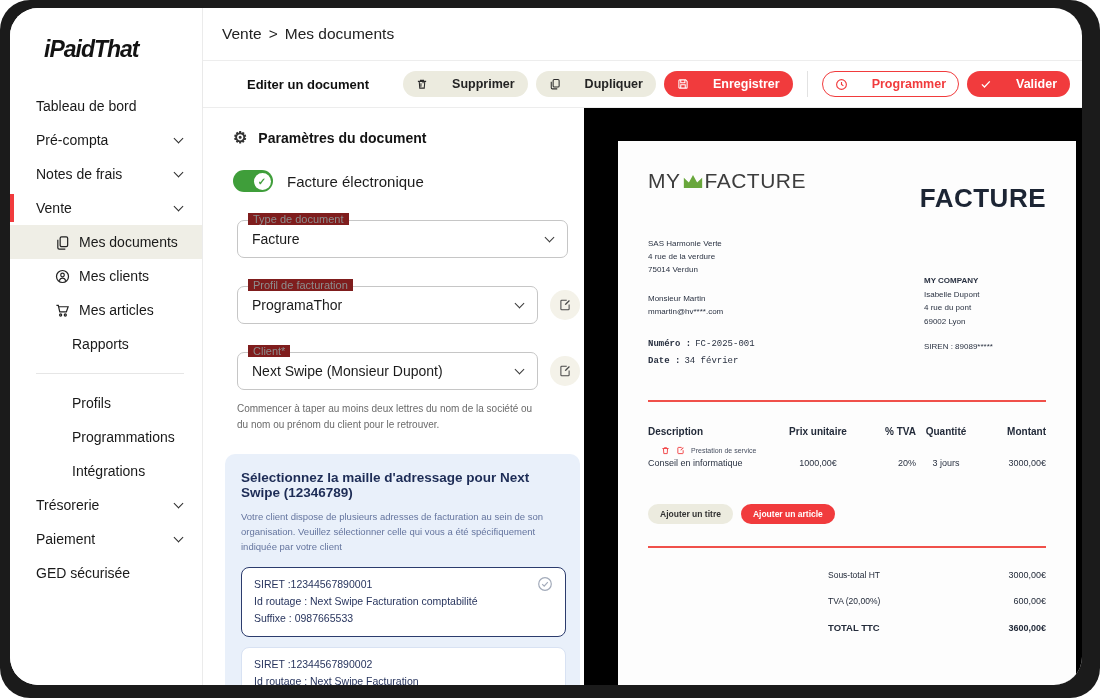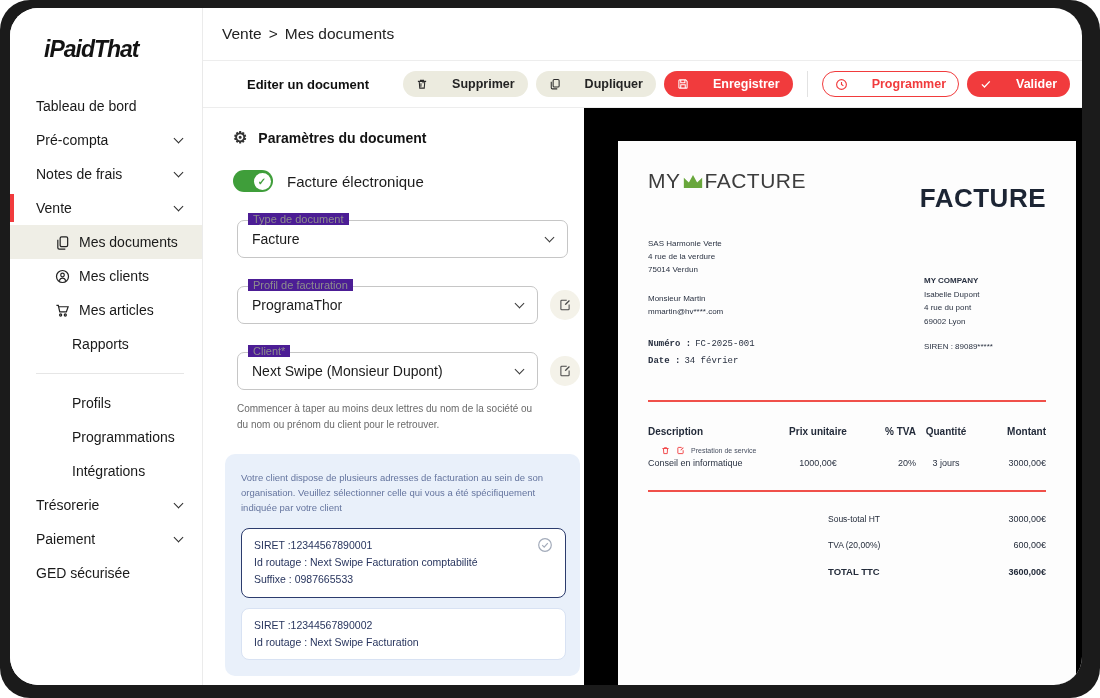--- a/index.html
+++ b/index.html
@@ -39,21 +39,21 @@
   .editor { width:381px; flex-shrink:0; background:#fff; overflow:hidden; padding-top:22px; }
   .section-head { display:flex; align-items:center; gap:11px; padding-left:30px; font-weight:700; font-size:14px; color:#131313; }
   .gear { font-size:16px; color:#333; line-height:1; }
   .toggle-row { margin:24px 0 0 30px; display:flex; align-items:center; gap:14px; font-size:15px; color:#1c1c1c; }
   .toggle { position:relative; width:40px; height:22px; border-radius:12px; background:var(--toggle_green,#3f9e3a); cursor:pointer; flex-shrink:0; }
   .knob { position:absolute; right:2.5px; top:2.5px; width:17px; height:17px; border-radius:50%; background:#fff; display:flex; align-items:center; justify-content:center; font-size:10px; color:var(--toggle_green,#3f9e3a); font-weight:700; }
   .field-row { margin:28px 0 0 34px; display:flex; align-items:center; gap:12px; }
   .field { position:relative; height:38px; border:1px solid #c6c6c6; border-radius:7px; display:flex; align-items:center; padding:0 14px; background:#fff; cursor:pointer; }
   .field.full { width:331px; }
   .field.short { width:301px; }
-  .field-label { position:absolute; top:-8px; left:10px; background:#4c1d95; padding:0 5px; font-size:11px; color:#8d8d8d; white-space:nowrap; }
+  .field-label { position:absolute; top:-8px; left:10px; background:#7f1d1d; padding:0 5px; font-size:11px; color:#8d8d8d; white-space:nowrap; }
   .field-value { font-size:14px; color:#1b1b1b; flex:1; white-space:nowrap; overflow:hidden; }
   .field .chev { margin-left:10px; border-color:#3a3a3a; }
   .edit-btn { width:30px; height:30px; border-radius:50%; background:#f4f2e9; border:none; display:flex; align-items:center; justify-content:center; cursor:pointer; flex-shrink:0; }
   .helper { margin:11px 34px 0 34px; font-size:10px; color:#6b6b6b; line-height:1.55; width:305px; }
 
   .addressing { margin:22px 4px 0 22px; background:#e9f0fa; border-radius:10px; padding:16px 14px 6px 16px; color:var(--navy,#1d2c56); }
   .addr-title { font-size:13.5px; font-weight:700; margin-bottom:9px; }
   .addr-desc { font-size:9.5px; color:#64749e; line-height:1.6; margin-bottom:12px; }
   .addr-card { background:#fff; border:1px solid #d8e2f3; border-radius:8px; padding:8px 12px; font-size:10.5px; line-height:1.65; color:#28355e; display:flex; align-items:flex-start; margin-bottom:10px; cursor:pointer; }
   .addr-card.selected { border:1.5px solid #2c3c6d; }
@@ -290,20 +290,21 @@
                     <path d="M10 2.5H4.3a1 1 0 0 0-1 1v9a1 1 0 0 0 1 1h7.4a1 1 0 0 0 1-1V7.5"></path>
                     <path d="M12.6 2.4l1 1L9.3 7.7l-1.5.4.4-1.5z" fill="#4a4a4a" stroke="none"></path>
                   </svg>
                 </span>
           </button>
         </div>
 
         <p class="helper">Commencer à taper au moins deux lettres du nom de la société ou du nom ou prénom du client pour le retrouver.</p>
 
         <div class="addressing">
+          <div class="addr-title">Sélectionnez la maille d'adressage pour Next Swipe (12346789)</div>
           <div class="addr-desc">Votre client dispose de plusieurs adresses de facturation au sein de son organisation. Veuillez sélectionner celle qui vous a été spécifiquement indiquée par votre client</div>
           <div class="addr-card selected">
             <div class="addr-lines">
               <div>SIRET :12344567890001</div>
               <div>Id routage : Next Swipe Facturation comptabilité</div>
               <div>Suffixe : 0987665533</div>
             </div>
             <span class="check-circle">
               <svg width="16" height="16" viewBox="0 0 16 16" fill="none" stroke="#a3abba" stroke-width="1.2">
                     <circle cx="8" cy="8" r="6.3"></circle>
@@ -387,20 +388,24 @@
             </div>
             <div class="trow tbody">
               <span class="c-desc">Conseil en informatique</span>
               <span class="c-price">1000,00€</span>
               <span class="c-tva">20%</span>
               <span class="c-qty">3 jours</span>
               <span class="c-amt">3000,00€</span>
             </div>
           </div>
 
+          <div class="add-row">
+            <button class="mini-btn mini-light">Ajouter un titre</button>
+            <button class="mini-btn mini-red">Ajouter un article</button>
+          </div>
 
           <hr class="redline" style="margin-top:22px;">
 
           <div class="totals">
             <div class="total-row">
               <span>Sous-total HT</span>
               <span class="tval">3000,00€</span>
             </div>
             <div class="total-row">
               <span>TVA (20,00%)</span>

